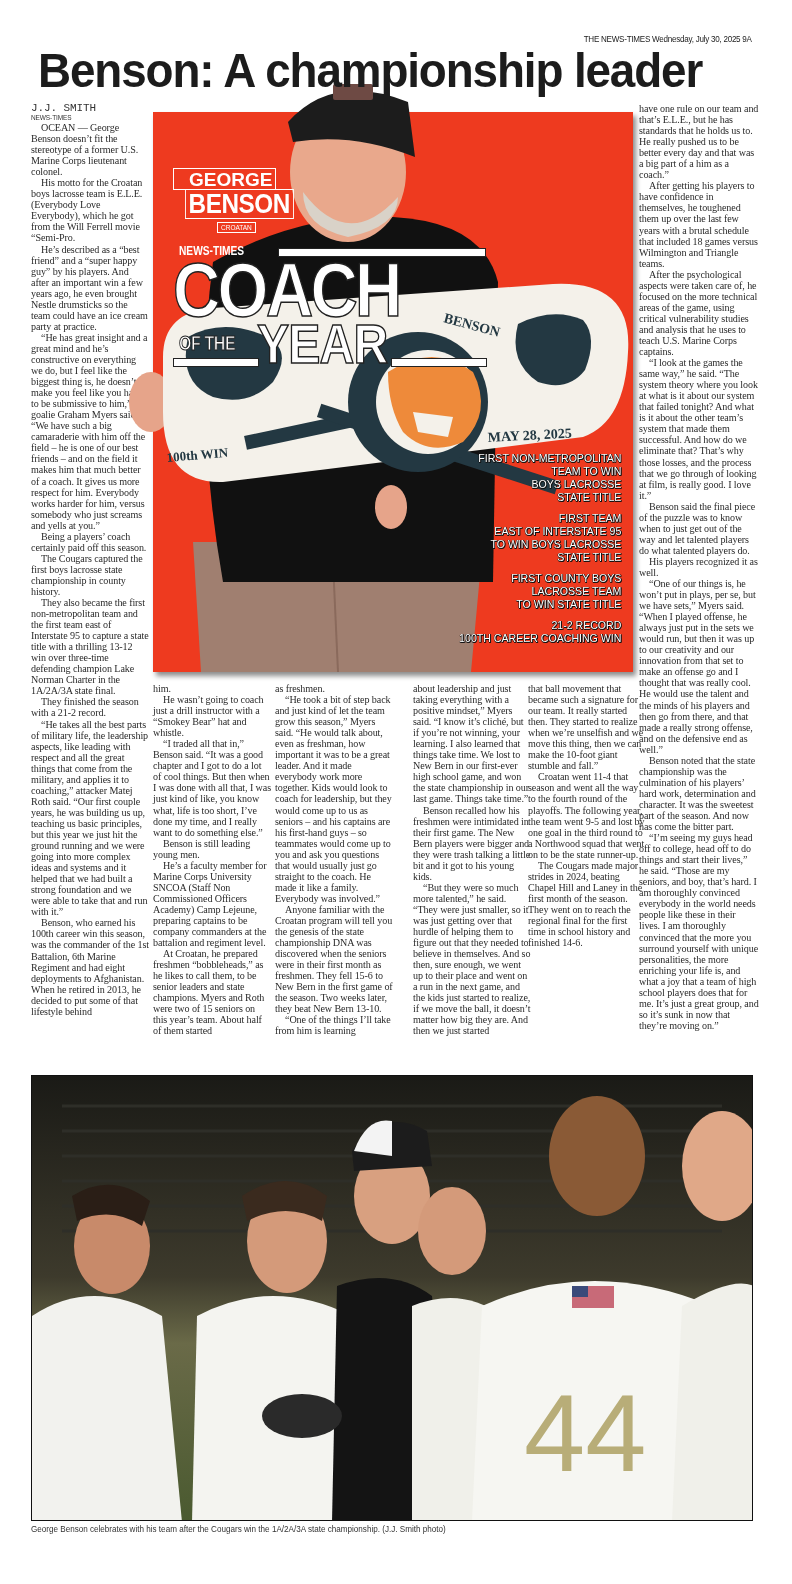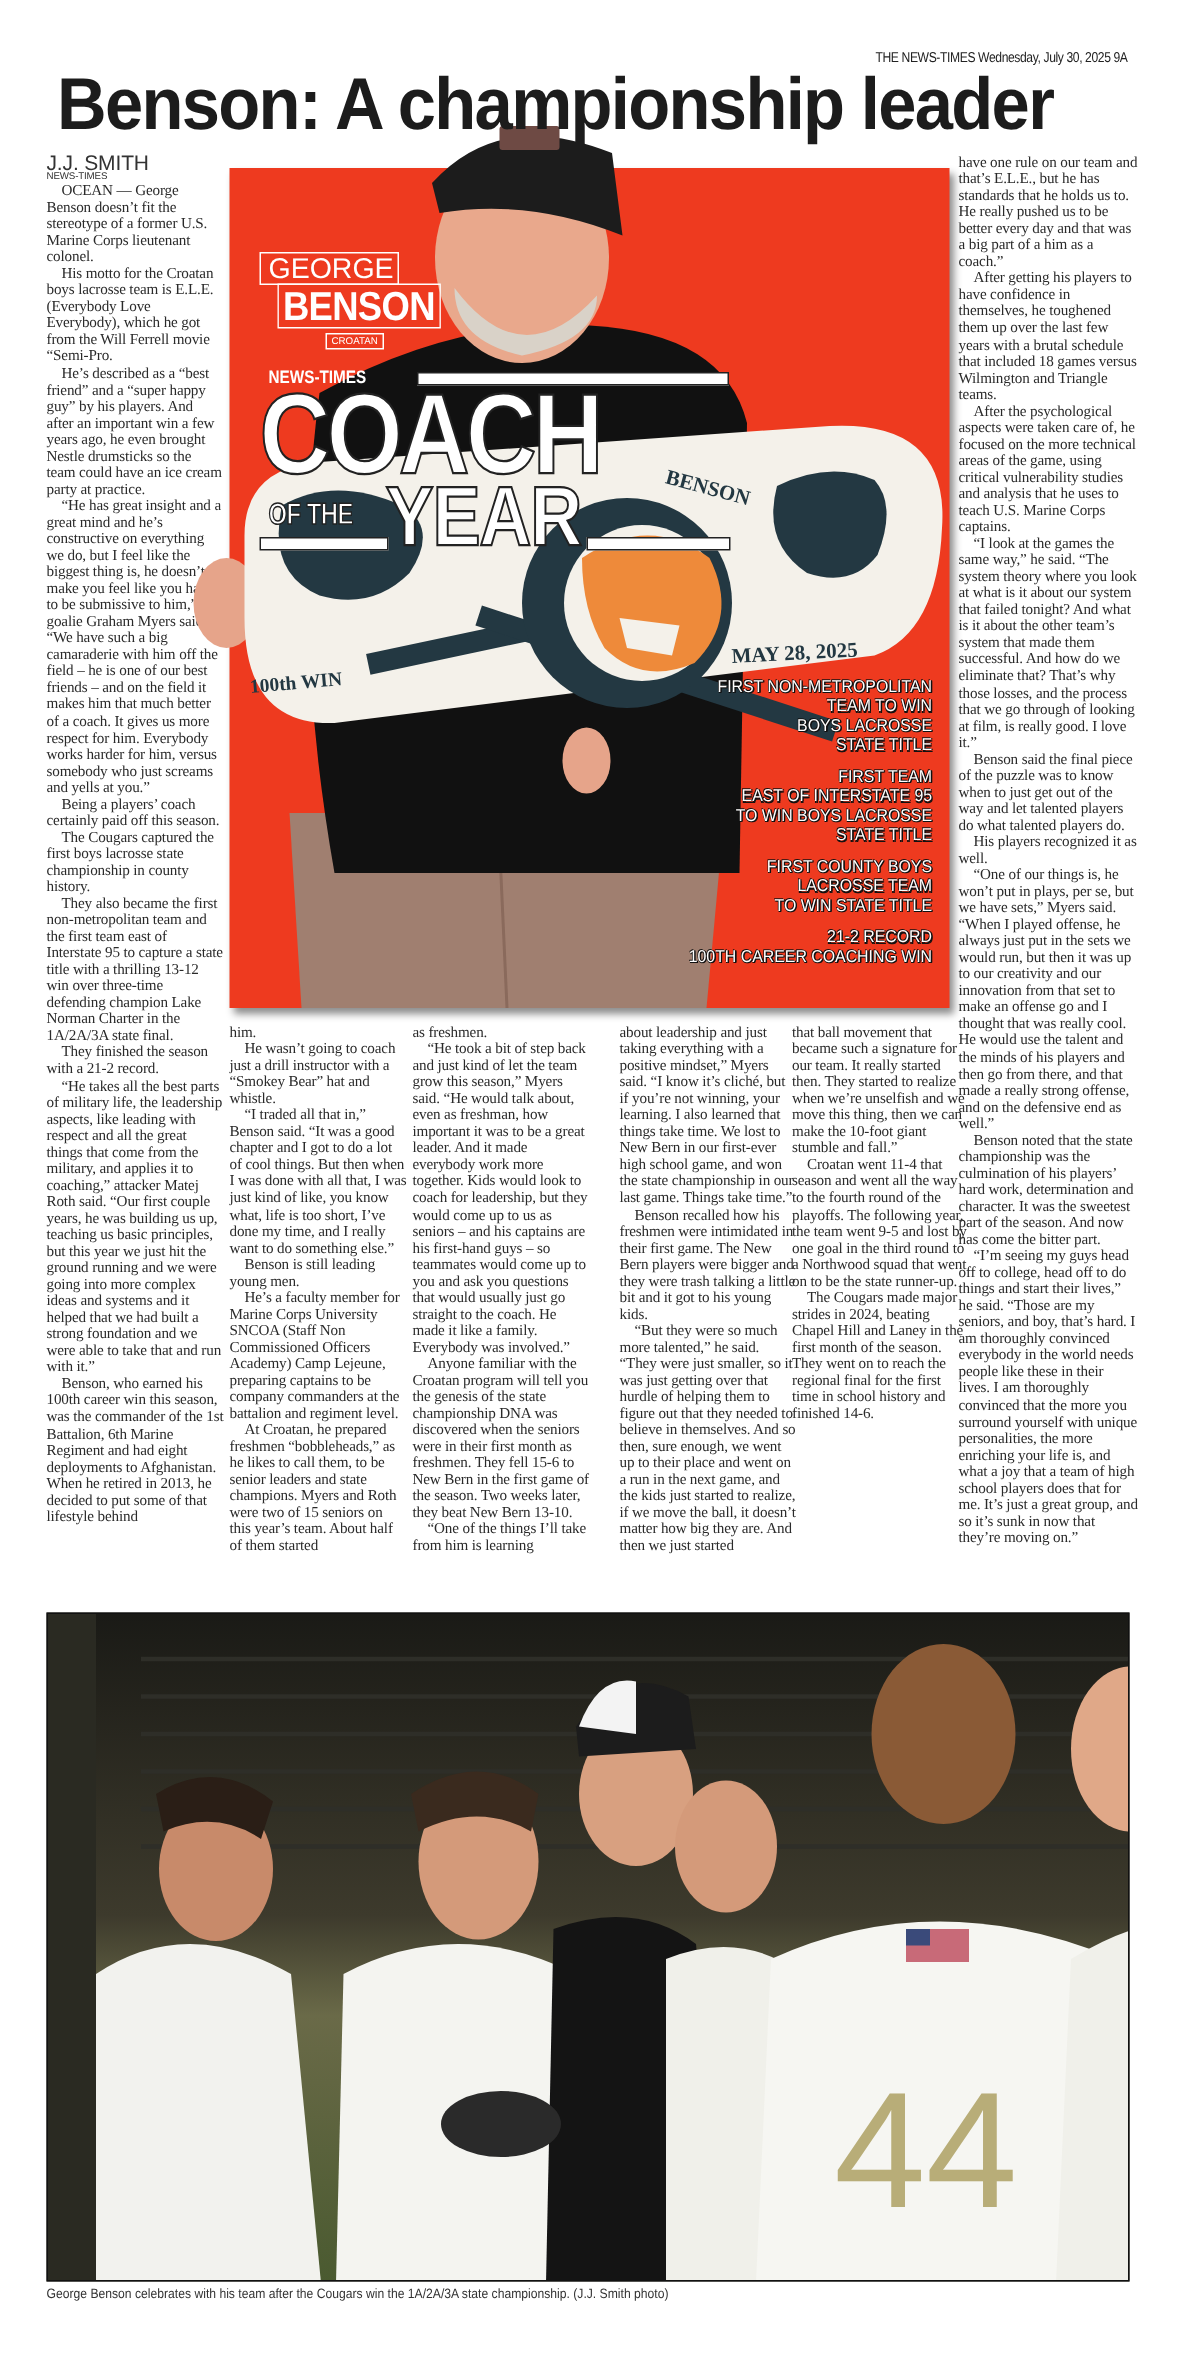--- a/index.html
+++ b/index.html
@@ -5,39 +5,39 @@
   * { box-sizing: border-box; margin: 0; padding: 0; }
   html, body { width: 792px; height: 1584px; background: #ffffff; overflow: hidden; }
   body { position: relative; font-family: "Liberation Serif", serif; color: #1a1a1a; }
 
   .folio { position: absolute; top: 33px; right: 40px; font-family: "Liberation Sans", sans-serif; font-size: 9.5px; letter-spacing: -0.3px; color: #222; transform: scaleX(0.85); transform-origin: right center; }
   .headline { position: absolute; top: 42px; left: 38px; width: 720px; font-family: "Liberation Sans", sans-serif; font-size: 49px; line-height: 56px; letter-spacing: -1.2px; color: #1c1c1c; white-space: nowrap; transform: scaleX(0.935); transform-origin: left center; z-index: 1; }
 
   .col { position: absolute; font-size: 10.1px; line-height: 11.05px; color: #2a2a2a; text-align: left; letter-spacing: -0.1px; }
   .col p { text-indent: 10px; }
   .col p.noindent { text-indent: 0; }
-  .byline { font-family: Liberation Sans, sans-serif; font-size: 14px; line-height: 10px; color: #333; }
+  .byline { font-family: Liberation Mono, monospace; font-size: 11px; line-height: 10px; color: #333; }
   .byline-org { font-family: "Liberation Sans", sans-serif; font-size: 6.5px; line-height: 9px; color: #333; }
 
   
   .graphic { position: absolute; left: 153px; top: 112px; width: 480px; height: 560px; background: #ee3a1f; box-shadow: 3px 4px 5px rgba(0,0,0,0.45); overflow: visible; }
   .coach-photo { position: absolute; left: 0; top: 0; width: 480px; height: 560px; overflow: visible; }
   .name-box { position: absolute; left: 20px; top: 56px; }
-  .name-first { display: inline-block; border: 1.5px solid #fff; color: #fff; font-family: "Liberation Sans", sans-serif; font-size: 19px; line-height: 19px; padding: 1px 3px 0 5px; }
+  .name-first { display: inline-block; border: 1.5px solid #fff; color: #fff; font-family: "Liberation Sans", sans-serif; font-size: 19px; line-height: 19px; padding: 1px 3px 0 15px; font-weight: bold; }
   .name-last { position: absolute; left: 12px; top: 21px; border: 1.5px solid #fff; color: #fff; font-family: "Liberation Sans", sans-serif; font-weight: bold; font-size: 27px; line-height: 28px; padding: 0 3px; transform: scaleX(0.9); transform-origin: left; letter-spacing: -0.5px; }
   .name-school { position: absolute; left: 44px; top: 54px; border: 1px solid #fff; color: #fff; font-family: "Liberation Sans", sans-serif; font-size: 6.5px; padding: 1px 3px; }
   .nt-label { position: absolute; left: 26px; top: 132px; color: #fff; font-family: "Liberation Sans", sans-serif; font-weight: bold; font-size: 12px; transform: scaleX(0.85); transform-origin: left; }
   .rule { position: absolute; background: #fff; border: 1px solid #222; }
   .coach-word { position: absolute; left: 20px; top: 142px; color: #fff; font-family: "Liberation Sans", sans-serif; font-weight: bold; font-size: 76px; line-height: 72px; letter-spacing: -3px; -webkit-text-stroke: 1.5px #222; transform: scaleX(0.86); transform-origin: left; }
   .ofthe-word { position: absolute; left: 26px; top: 220px; color: #fff; font-family: "Liberation Sans", sans-serif; font-weight: bold; font-size: 20px; -webkit-text-stroke: 1px #222; transform: scaleX(0.8); transform-origin: left; letter-spacing: -0.5px; }
   .year-word { position: absolute; left: 104px; top: 204px; color: #fff; font-family: "Liberation Sans", sans-serif; font-weight: bold; font-size: 56px; line-height: 56px; letter-spacing: -1px; -webkit-text-stroke: 1.5px #222; transform: scaleX(0.86); transform-origin: left; }
   .facts { position: absolute; right: 12px; top: 340px; text-align: right; color: #fff; font-family: "Liberation Sans", sans-serif; font-size: 11.5px; line-height: 13px; text-shadow: 1px 1px 0 #111, -0.5px -0.5px 0 #111, 1px 0 0 #111, 0 1px 0 #111; transform: scaleX(0.92); transform-origin: right; }
   .facts .fact-group { margin-bottom: 8px; }
 
-  .team-photo { position: absolute; left: 31px; top: 1075px; width: 722px; height: 446px; border: 1px solid #111; overflow: hidden; background: #2a2a22; padding-left: 32px; }
+  .team-photo { position: absolute; left: 31px; top: 1075px; width: 722px; height: 446px; border: 1px solid #111; overflow: hidden; background: #2a2a22; }
   .caption { position: absolute; left: 31px; top: 1524px; font-family: "Liberation Sans", sans-serif; font-size: 9px; color: #333; transform: scaleX(0.9); transform-origin: left; white-space: nowrap; }
 </style>
 </head>
 <body>
 
 <div class="folio">THE NEWS-TIMES Wednesday, July 30, 2025  9A</div>
 <h1 class="headline">Benson: A championship leader</h1>
 
 <div class="col" style="left:31px; top:103px; width:118px;">
   <div class="byline">J.J. SMITH</div>

